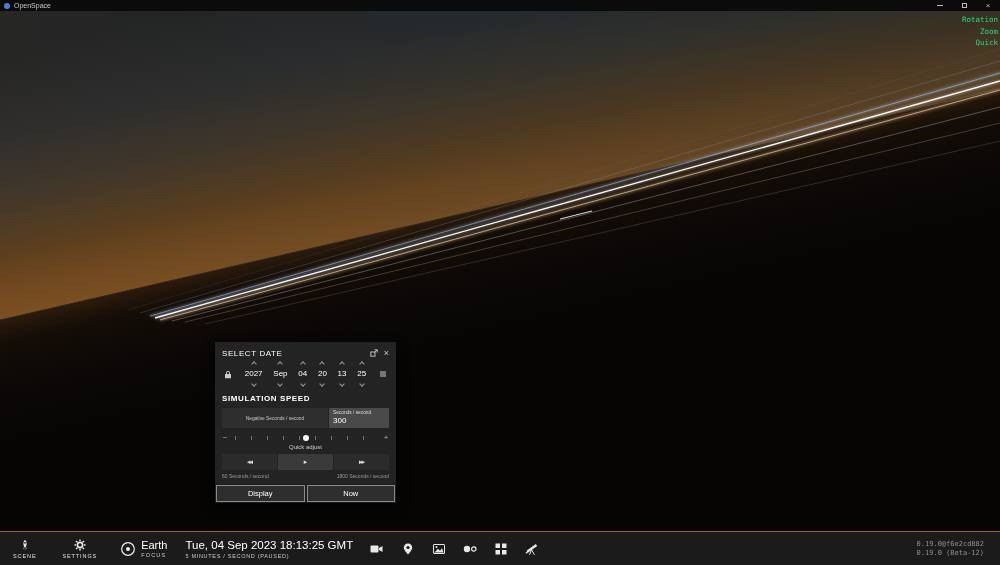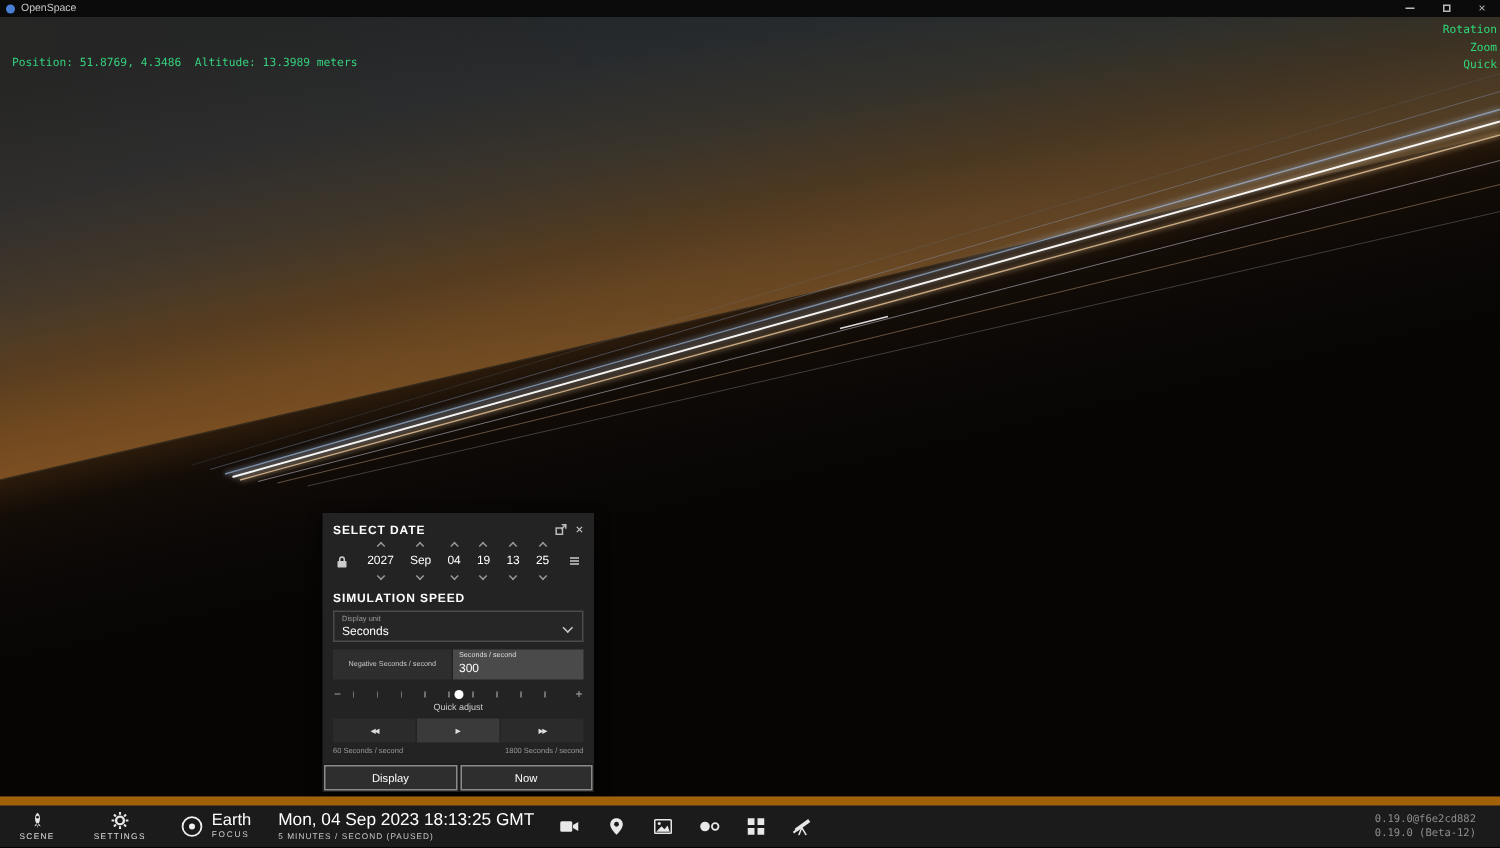--- a/index.html
+++ b/index.html
@@ -26,21 +26,21 @@
               color:#35d17e; white-space:pre; }
   .hud-right { position:absolute; top:3px; right:2px; z-index:10; text-align:right;
                font-family:"DejaVu Sans Mono", monospace; font-size:7.5px; line-height:11.5px;
                color:#2fd87a;margin-left:10px; }
 
   
   .popup { position:absolute; left:215px; top:331px; width:181px; z-index:20;
            background:#232323; color:#eee; padding:6px 7px 0 7px;
            box-shadow:0 3px 10px rgba(0,0,0,.7); }
   .popup-header { display:flex; align-items:center; height:10px; }
-  .popup-title { font-size:8px; font-weight:bold; letter-spacing:.6px; color:#fff; }
+  .popup-title { font-size:8px; font-weight:normal; letter-spacing:.6px; color:#fff; }
   .popup-header-sp { flex:1; }
   .hdr-icon { margin-left:6px; display:flex; align-items:center; color:#bbb; }
   .close-glyph { font-size:9px; color:#ccc; line-height:8px; }
 
   .date-grid { display:flex; justify-content:space-between; align-items:center; margin-top:4px; }
   .spin-col { display:flex; flex-direction:column; align-items:center; }
   .chev { width:4px; height:4px; border-left:1.2px solid #9a9a9a; border-top:1.2px solid #9a9a9a; }
   .chev.up { transform:rotate(45deg); margin-bottom:3px; }
   .chev.down { transform:rotate(225deg); margin-top:3px; }
   .spin-val { font-size:8px; color:#fff; line-height:10px; }
@@ -51,21 +51,21 @@
   .unit-select { margin-top:4px; border:1px solid #4b4b4b; background:#262626; position:relative;
                  height:21px; padding:2px 5px; }
   .unit-label { font-size:5px; color:#9a9a9a; line-height:6px; }
   .unit-value { font-size:8px; color:#fff; line-height:10px; }
   .dd-chev { position:absolute; right:7px; top:8px; width:5px; height:5px;
              border-left:1.2px solid #ccc; border-bottom:1.2px solid #ccc; transform:rotate(-45deg); }
 
   .speed-row { display:flex; margin-top:5px; height:20px; gap:1px; }
   .neg-btn { flex:1; background:#2e2e2e; color:#c9c9c9; font-size:4.8px;
              display:flex; align-items:center; justify-content:center; text-align:center; }
-  .pos-input { width:87px; background:#4a4a4a; padding:2px 4px; }
+  .pos-input { width:60px; background:#4a4a4a; padding:2px 4px; }
   .pos-label { font-size:4.8px; color:#ddd; line-height:6px; }
   .pos-value { font-size:8px; color:#fff; line-height:10px; }
 
   .slider-row { display:flex; align-items:center; margin-top:6px; gap:5px; color:#aaa; font-size:8px; }
   .slider-end { width:6px; text-align:center; line-height:8px; }
   .slider-track { position:relative; flex:1; height:8px; }
   .ticks { position:absolute; left:2px; right:2px; top:2px; height:4px;
            background:repeating-linear-gradient(90deg,#707070 0 1px,transparent 1px 16px); }
   .thumb { position:absolute; left:50%; top:1px; width:6px; height:6px; border-radius:50%;
            background:#fff; transform:translateX(-50%); }
@@ -77,21 +77,21 @@
   .t-btn.play { background:#3a3a3a; letter-spacing:0; }
 
   .speed-labels { display:flex; justify-content:space-between; font-size:5px; color:#9a9a9a; margin-top:3px; }
 
   .popup-footer { display:flex; gap:2px; margin:5px -7px 0 -7px; padding:1px; background:#1d1d1d; }
   .f-btn { flex:1; height:17px; display:flex; align-items:center; justify-content:center;
            font-size:7.5px; color:#fff; background:#2e2e2e; border:1px solid #8a8a8a; }
 
   
   .taskbar { position:absolute; left:0; right:0; bottom:0; height:34px; background:#1b1b1b;
-             display:flex; align-items:center; z-index:30; border-top:6px solid #a16207; }
+             display:flex; align-items:center; z-index:30; border-top:1px solid #a16207; }
   .tb-item { display:flex; flex-direction:column; align-items:center; justify-content:center;
              height:100%; padding:0 13px; color:#e2e2e2; }
   .tb-label { font-size:5.5px; letter-spacing:.9px; margin-top:2px; color:#e0e0e0; }
   .focus-item { display:flex; flex-direction:row; align-items:center; gap:5px; padding:0 10px; height:100%; }
   .focus-text { display:flex; flex-direction:column; }
   .focus-name { font-size:11px; color:#fff; line-height:11px; }
   .focus-sub { font-size:5.5px; letter-spacing:1.2px; color:#cfcfcf; margin-top:1px; }
   .time-block { margin-left:8px; display:flex; flex-direction:column; }
   .time-main { font-size:11.5px; color:#fff; line-height:13px; }
   .time-sub { font-size:5.5px; letter-spacing:.7px; color:#c9c9c9; margin-top:1px; }
@@ -170,21 +170,20 @@
         <line x1="172" y1="310" x2="1000" y2="96" stroke="#f0e8ff" stroke-width="0.6" opacity="0.5"></line>
         <line x1="185" y1="311" x2="1000" y2="112" stroke="#ffcf9f" stroke-width="0.6" opacity="0.4"></line>
         <line x1="205" y1="313" x2="1000" y2="130" stroke="#e8e8e8" stroke-width="0.5" opacity="0.3"></line>
         <line x1="140" y1="302" x2="1000" y2="50" stroke="#8fa8d0" stroke-width="0.6" opacity="0.4"></line>
         <line x1="128" y1="299" x2="1000" y2="38" stroke="#68809f" stroke-width="0.5" opacity="0.25"></line>
         <line x1="560" y1="208" x2="592" y2="200" stroke="#ffffff" stroke-width="1" opacity="0.85"></line>
       </g>
     </svg>
 
     <div class="hud-left">
-      <div>Position: 51.8769, 4.3486  Altitude: 13.3989 meters</div>
     </div>
     <div class="hud-right">
       <div>Rotation</div>
       <div>Zoom</div>
       <div>Quick</div>
     </div>
 
     <div class="popup">
       <div class="popup-header">
         <span class="popup-title">SELECT DATE</span>
@@ -218,21 +217,21 @@
           <span class="spin-val">Sep</span>
           <span class="chev down"></span>
         </span>
         <span class="spin-col">
           <span class="chev up"></span>
           <span class="spin-val">04</span>
           <span class="chev down"></span>
         </span>
         <span class="spin-col">
           <span class="chev up"></span>
-          <span class="spin-val">19</span>
+          <span class="spin-val">20</span>
           <span class="chev down"></span>
         </span>
         <span class="spin-col">
           <span class="chev up"></span>
           <span class="spin-val">13</span>
           <span class="chev down"></span>
         </span>
         <span class="spin-col">
           <span class="chev up"></span>
           <span class="spin-val">25</span>
@@ -243,25 +242,20 @@
           <svg width="8" height="8" viewBox="0 0 8 8">
             <line x1="1" y1="2" x2="7" y2="2" stroke="#ccc" stroke-width="1"></line>
             <line x1="1" y1="4" x2="7" y2="4" stroke="#ccc" stroke-width="1"></line>
             <line x1="1" y1="6" x2="7" y2="6" stroke="#ccc" stroke-width="1"></line>
           </svg>
         </span>
       </div>
 
       <div class="sec-title">SIMULATION SPEED</div>
 
-      <div class="unit-select">
-        <div class="unit-label">Display unit</div>
-        <div class="unit-value">Seconds</div>
-        <span class="dd-chev"></span>
-      </div>
 
       <div class="speed-row">
         <div class="neg-btn">Negative Seconds / second</div>
         <div class="pos-input">
           <div class="pos-label">Seconds / second</div>
           <div class="pos-value">300</div>
         </div>
       </div>
 
       <div class="slider-row">
@@ -333,21 +327,21 @@
         <circle cx="8" cy="8" r="6.3" fill="none" stroke="#f0f0f0" stroke-width="1.2"></circle>
         <circle cx="8" cy="8" r="2" fill="#f0f0f0"></circle>
       </svg>
       <span class="focus-text">
         <span class="focus-name">Earth</span>
         <span class="focus-sub">FOCUS</span>
       </span>
     </div>
 
     <div class="time-block">
-      <span class="time-main">Mon, 04 Sep 2023 18:13:25 GMT</span>
+      <span class="time-main">Tue, 04 Sep 2023 18:13:25 GMT</span>
       <span class="time-sub">5 MINUTES / SECOND (PAUSED)</span>
     </div>
 
     <div class="tb-icons">
       <div class="tb-icon-btn">
         <svg width="13" height="10" viewBox="0 0 13 10">
           <rect x="0.5" y="1.5" width="8" height="7" rx="1" fill="#e8e8e8"></rect>
           <path d="M9 4 L12.5 2 V8 L9 6 Z" fill="#e8e8e8"></path>
         </svg>
       </div>

